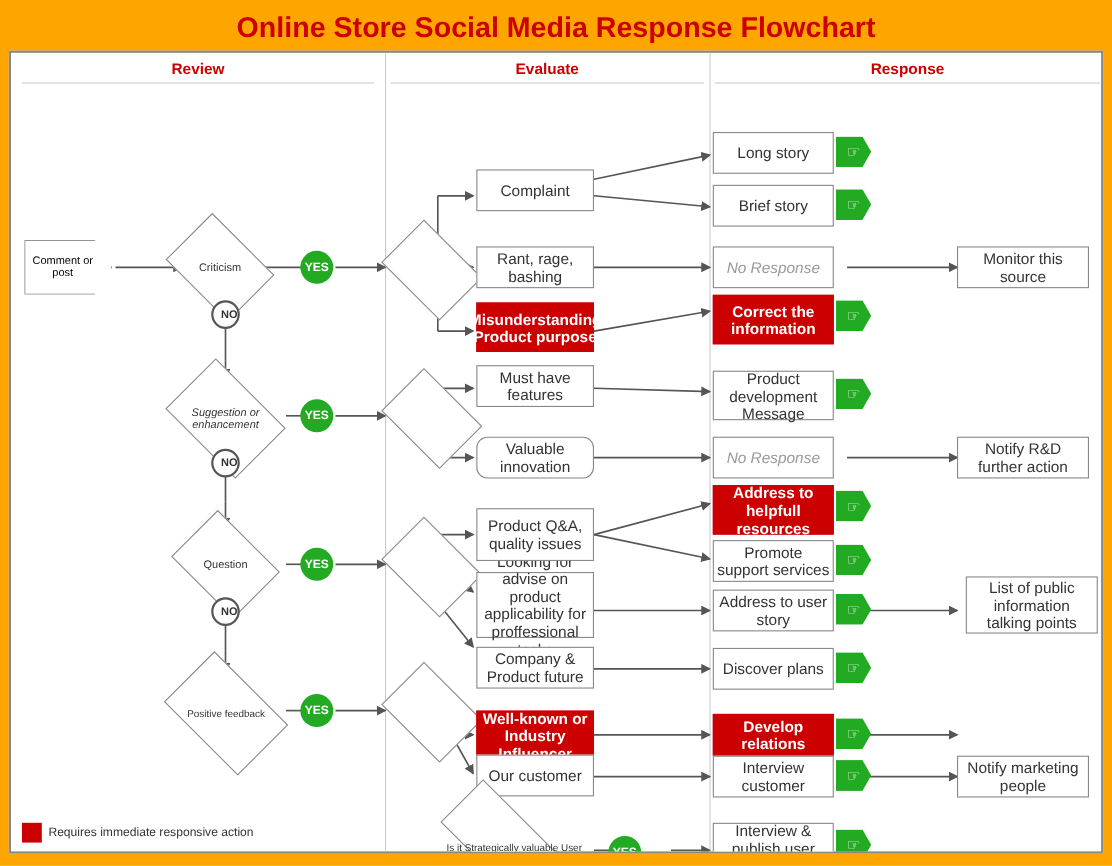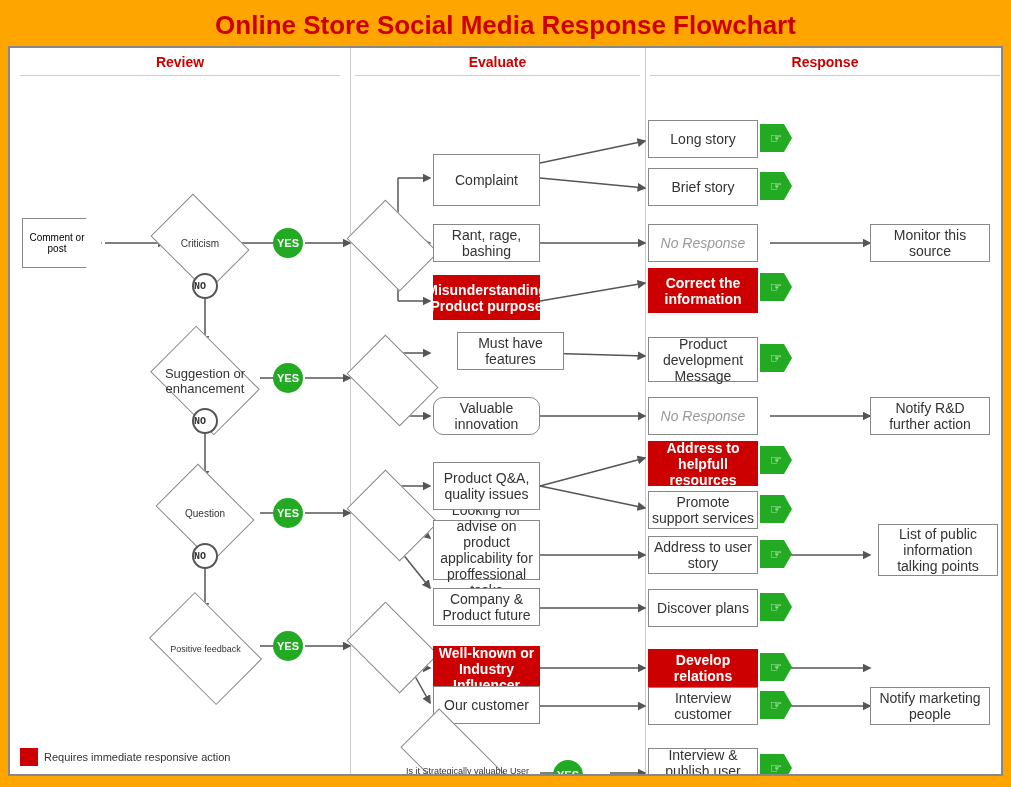--- a/index.html
+++ b/index.html
@@ -122,22 +122,21 @@
     .circle-no {
       position: absolute;
       border-radius: 50%;
       background: white;
       border: 2px solid #555;
       color: #333;
       font-weight: bold;
       font-size: 10px;
       display: flex;
       align-items: center;
-      justify-content: flex-start;
-      font-family: Liberation Mono, monospace;
+      justify-content: flex-end;
     }
     
     .hand-btn {
       position: absolute;
       width: 32px;
       height: 28px;
       background: #22AA22;
       clip-path: polygon(0% 0%, 75% 0%, 100% 50%, 75% 100%, 0% 100%);
       display: flex;
       align-items: center;
@@ -294,21 +293,21 @@
     <div class="circle-yes" style="left:263px; top:180px; width:30px; height:30px;">
       <span>YES</span>
     </div>
 
     <div class="circle-no" style="left:182px; top:225px; width:26px; height:26px;">
       <span>NO</span>
     </div>
 
     <div class="diamond" style="left:150px; top:300px; width:90px; height:65px;">
       <div class="diamond-inner"></div>
-      <div class="diamond-text" style="font-size:13px;">
+      <div class="diamond-text" style="font-size:10px;font-style:italic;">
         <span>Suggestion or enhancement</span>
       </div>
     </div>
 
     <div class="circle-yes" style="left:263px; top:315px; width:30px; height:30px;">
       <span>YES</span>
     </div>
 
     <div class="circle-no" style="left:182px; top:360px; width:26px; height:26px;">
       <span>NO</span>
@@ -338,38 +337,38 @@
 
     <div class="circle-yes" style="left:263px; top:583px; width:30px; height:30px;">
       <span>YES</span>
     </div>
 
     <div class="diamond" style="left:345px; top:170px; width:75px; height:55px;">
       <div class="diamond-inner"></div>
       <div class="diamond-text"></div>
     </div>
 
-    <div class="box" style="left:423px; top:106px; width:107px; height:52px;">
+    <div class="box" style="left:423px; top:106px; width:107px; height:38px;">
       <span>Complaint</span>
     </div>
 
     <div class="box" style="left:423px; top:176px; width:107px; height:38px;">
       <span>Rant, rage, bashing</span>
     </div>
 
     <div class="box box-red" style="left:423px; top:227px; width:107px; height:45px;">
       <span>Misunderstanding Product purpose</span>
     </div>
 
     <div class="diamond" style="left:345px; top:305px; width:75px; height:55px;">
       <div class="diamond-inner"></div>
       <div class="diamond-text"></div>
     </div>
 
-    <div class="box" style="left:423px; top:284px; width:107px; height:38px;margin-left:24px;">
+    <div class="box" style="left:423px; top:284px; width:107px; height:38px;">
       <span>Must have features</span>
     </div>
 
     <div class="box" style="left:423px; top:349px; width:107px; height:38px;border-radius:10px;">
       <span>Valuable innovation</span>
     </div>
 
     <div class="diamond" style="left:345px; top:440px; width:75px; height:55px;">
       <div class="diamond-inner"></div>
       <div class="diamond-text"></div>

